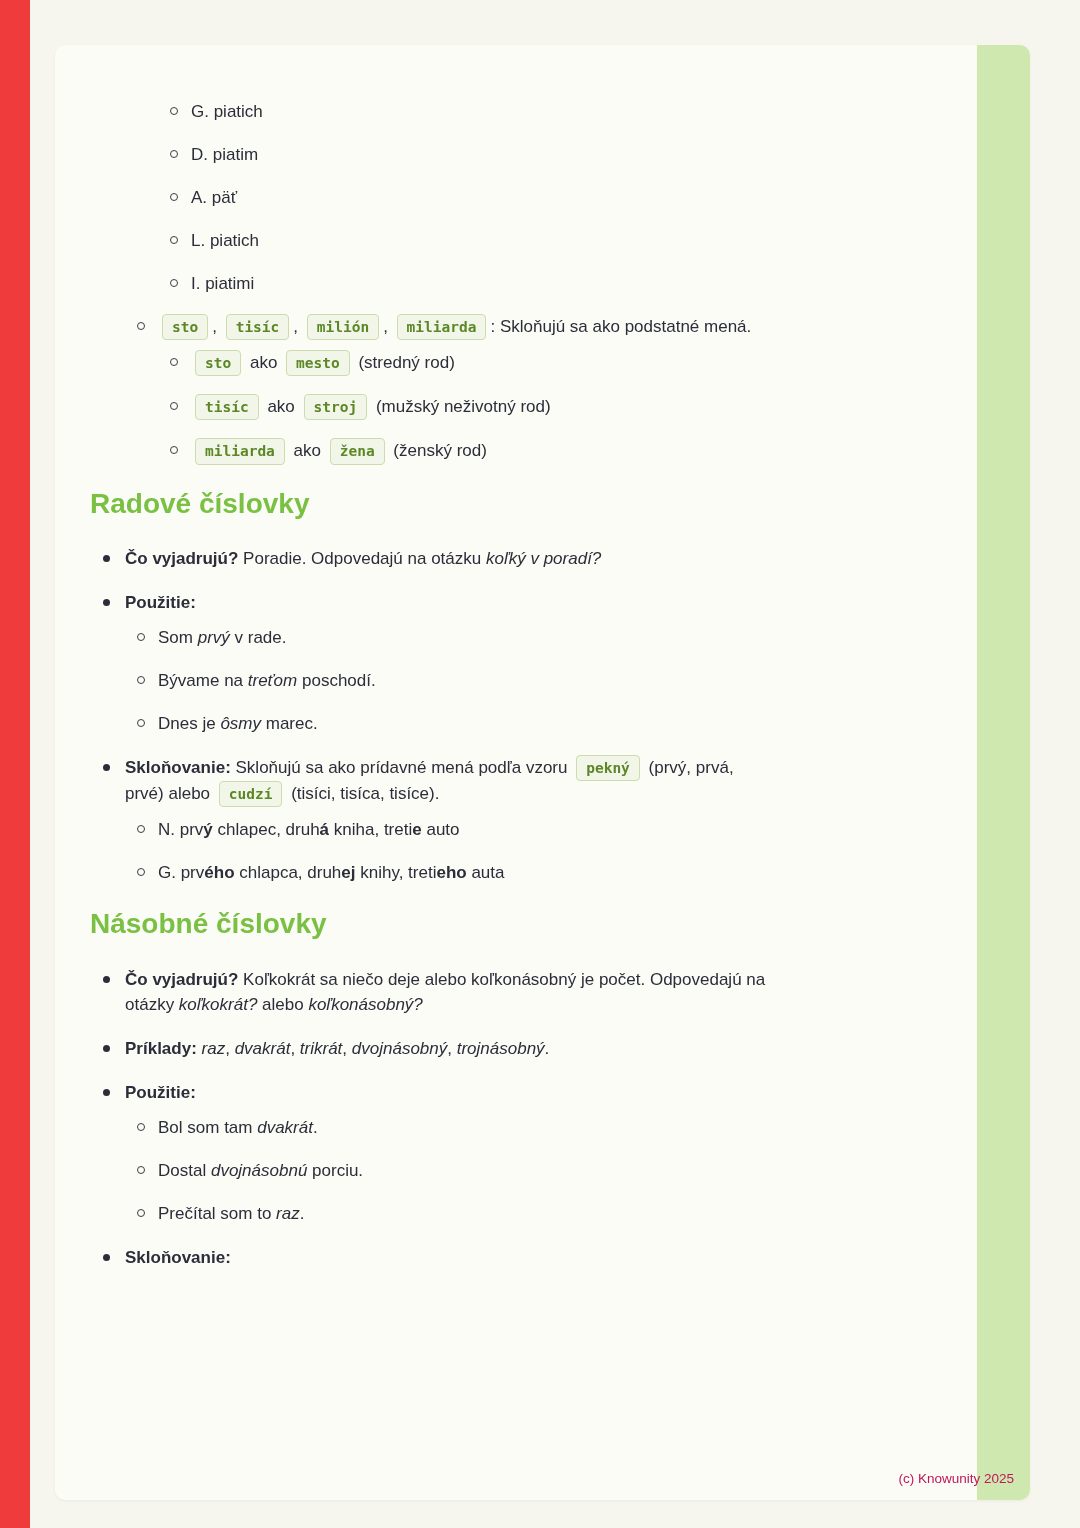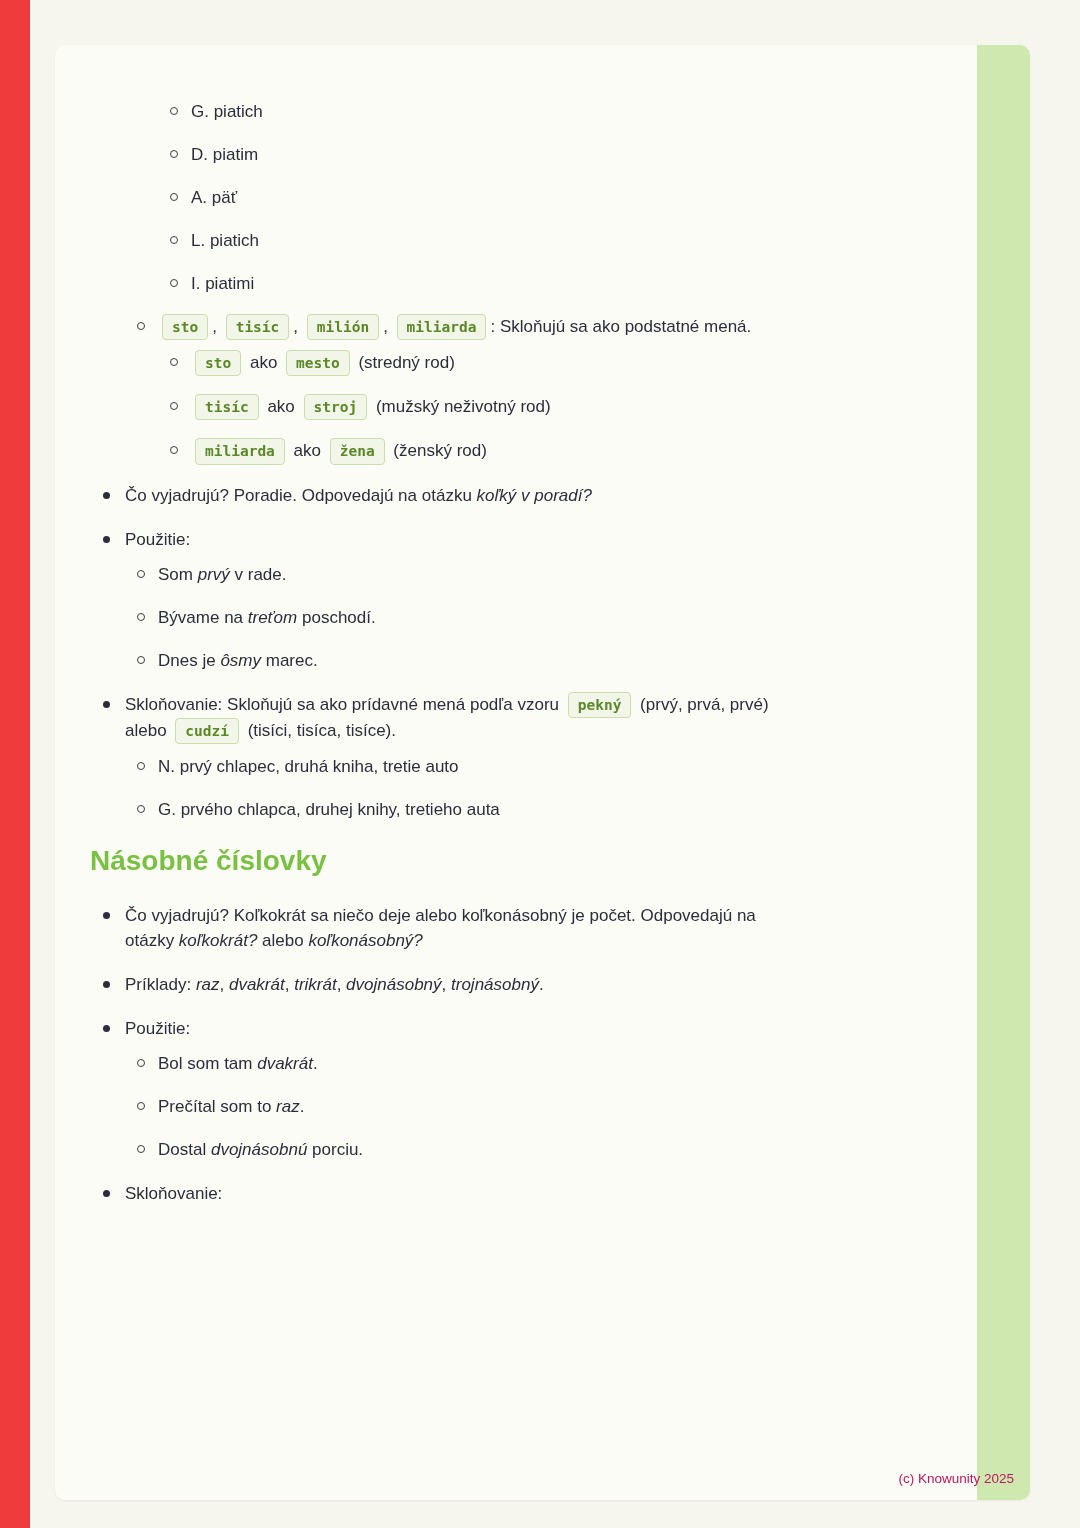--- a/index.html
+++ b/index.html
@@ -69,21 +69,21 @@
     background: var(--chip-bg, #f2f6e9);
     border: 1px solid var(--chip-border, #ccdcae);
     border-radius: 4px;
     padding: 3px 9px;
     margin: 0 4px;
     line-height: 1.25;
     vertical-align: baseline;
   }
   .line { }
   em { font-style: italic; }
-  strong { font-weight: 400; text-align: right; }
+  strong { font-weight: 700; text-align: right; }
   .footer {
     position: absolute; right: 66px; bottom: 42px;
     font-size: 13.5px; color: #be185d; z-index: 3;
   }
 </style>
 </head>
 <body>
 
 <div class="page">
   <div class="red-bar"></div>
@@ -105,20 +105,21 @@
         <li>
           <div class="line"><code class="chip">sto</code>, <code class="chip">tisíc</code>, <code class="chip">milión</code>, <code class="chip">miliarda</code>: Skloňujú sa ako podstatné mená.</div>
           <ul class="clist nested">
               <li><code class="chip">sto</code> ako <code class="chip">mesto</code> (stredný rod)</li>
               <li><code class="chip">tisíc</code> ako <code class="chip">stroj</code> (mužský neživotný rod)</li>
               <li><code class="chip">miliarda</code> ako <code class="chip">žena</code> (ženský rod)</li>
             </ul>
         </li>
       </ul>
 
+      <h2 class="sec">Radové číslovky</h2>
       <ul class="dlist">
         <li>
           <div class="line"><strong>Čo vyjadrujú?</strong> Poradie. Odpovedajú na otázku <em>koľký v poradí?</em></div>
         </li>
         <li>
           <div class="line"><strong>Použitie:</strong></div>
           <ul class="clist nested">
               <li>Som <em>prvý</em> v rade.</li>
               <li>Bývame na <em>treťom</em> poschodí.</li>
               <li>Dnes je <em>ôsmy</em> marec.</li>
@@ -138,22 +139,22 @@
         <li>
           <div class="line"><strong>Čo vyjadrujú?</strong> Koľkokrát sa niečo deje alebo koľkonásobný je počet. Odpovedajú na otázky <em>koľkokrát?</em> alebo <em>koľkonásobný?</em></div>
         </li>
         <li>
           <div class="line"><strong>Príklady:</strong> <em>raz</em>, <em>dvakrát</em>, <em>trikrát</em>, <em>dvojnásobný</em>, <em>trojnásobný</em>.</div>
         </li>
         <li>
           <div class="line"><strong>Použitie:</strong></div>
           <ul class="clist nested">
               <li>Bol som tam <em>dvakrát</em>.</li>
+              <li>Dostal <em>dvojnásobnú</em> porciu.</li>
               <li>Prečítal som to <em>raz</em>.</li>
-              <li>Dostal <em>dvojnásobnú</em> porciu.</li>
             </ul>
         </li>
         <li>
           <div class="line"><strong>Skloňovanie:</strong></div>
         </li>
       </ul>
 
     </div>
   </div>
 

